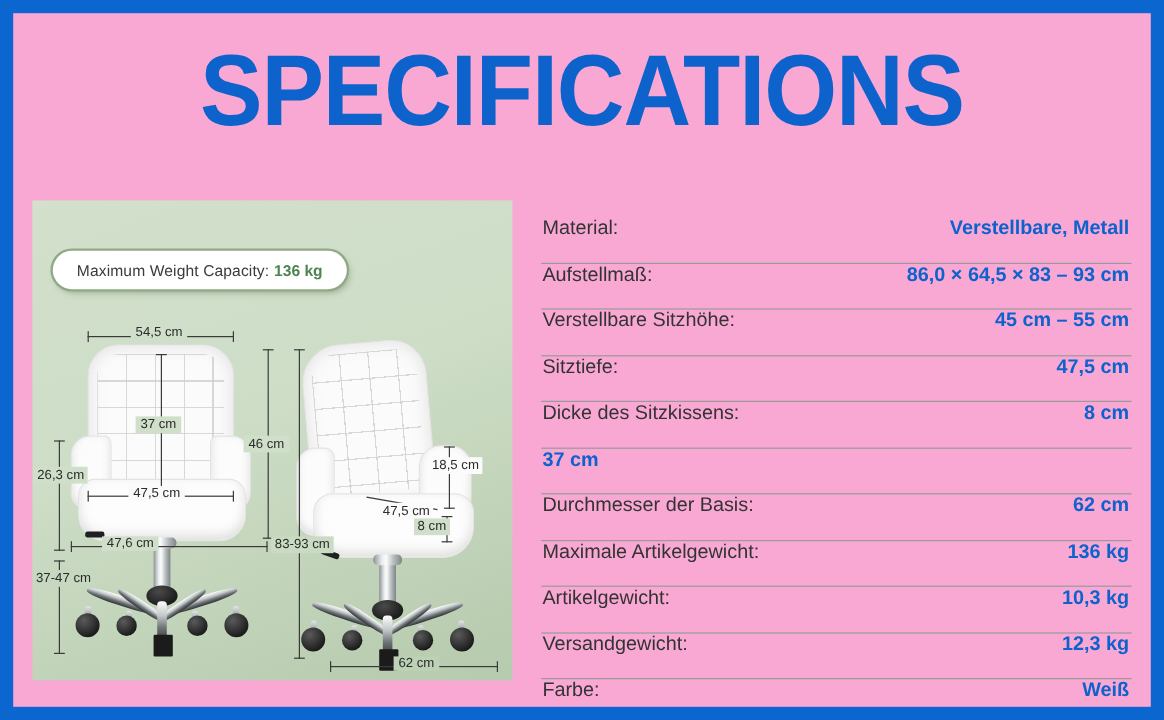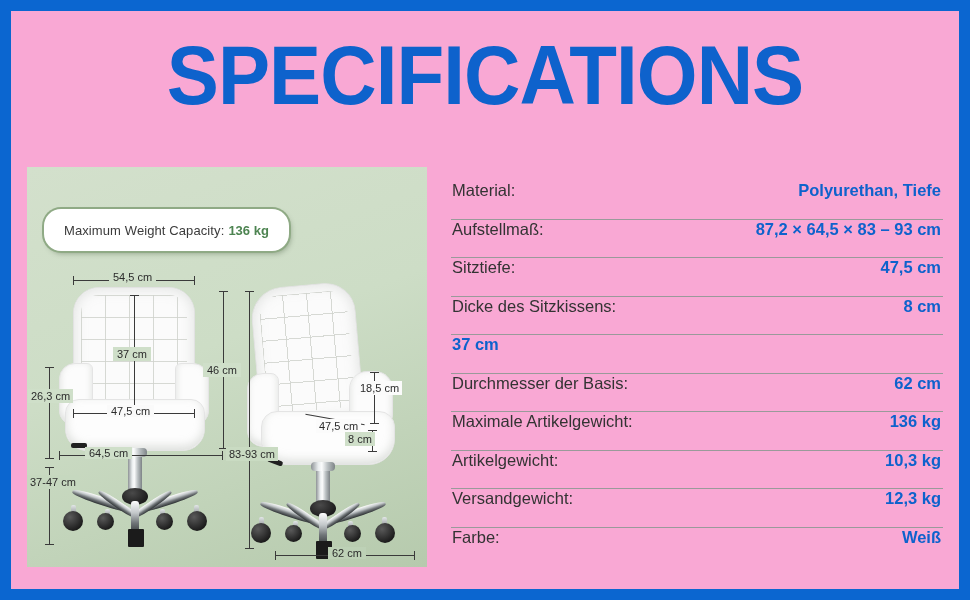--- a/index.html
+++ b/index.html
@@ -44,21 +44,21 @@
     left: 16px; top: 156px;
     width: 400px; height: 400px;
     background: linear-gradient(160deg, #d3e0cc 0%, #cdddc6 45%, #b6caad 100%);
     overflow: hidden;
   }
 
   
   .capacity-badge {
     position: absolute;
     left: 17px; top: 42px;
-    height: 42px;
+    height: 32px;
     padding: 0 20px;
     display: flex;
     align-items: center;
     background: #ffffff;
     border-radius: 17px;
     box-shadow: 0 0 0 2px #8faa85, 2px 3px 5px rgba(90,110,85,0.45);
     white-space: nowrap;
   }
   .capacity-badge .cap-label {
     font-size: 13px; color: #3b3b3b; letter-spacing: 0.1px;
@@ -292,21 +292,21 @@
       <div class="dim" style="left:80px;top:238px;background:linear-gradient(#fafafa,#fafafa);padding:0 4px;">47,5 cm</div>
 
       <div class="line-v" style="left:22px;top:200px;height:92px;"></div>
       <div class="cap-v" style="left:18px;top:200px;"></div>
       <div class="cap-v" style="left:18px;top:291px;"></div>
       <div class="dim" style="left:1px;top:222px;background:linear-gradient(#cfdfc9,#cfdfc9);padding:1px 3px;">26,3 cm</div>
 
       <div class="line-h" style="left:32px;top:288px;width:164px;"></div>
       <div class="cap-h" style="left:32px;top:284px;"></div>
       <div class="cap-h" style="left:195px;top:284px;"></div>
-      <div class="dim" style="left:58px;top:280px;background:linear-gradient(#cfdfc9,#cfdfc9);padding:0 4px;">64,5 cm</div>
+      <div class="dim" style="left:58px;top:280px;background:linear-gradient(#cfdfc9,#cfdfc9);padding:0 4px;">47,6 cm</div>
 
       <div class="line-v" style="left:22px;top:300px;height:78px;"></div>
       <div class="cap-v" style="left:18px;top:300px;"></div>
       <div class="cap-v" style="left:18px;top:377px;"></div>
       <div class="dim" style="left:0px;top:308px;background:linear-gradient(#c6d8bf,#c6d8bf);padding:1px 3px;">37-47 cm</div>
 
       <div class="line-v" style="left:347px;top:205px;height:52px;"></div>
       <div class="cap-v" style="left:343px;top:205px;"></div>
       <div class="cap-v" style="left:343px;top:256px;"></div>
       <div class="dim" style="left:330px;top:214px;background:linear-gradient(#fbfbfb,#fbfbfb);padding:1px 3px;">18,5 cm</div>
@@ -327,25 +327,29 @@
       <div class="line-h" style="left:248px;top:388px;width:140px;"></div>
       <div class="cap-h" style="left:248px;top:384px;"></div>
       <div class="cap-h" style="left:387px;top:384px;"></div>
       <div class="dim" style="left:301px;top:380px;background:linear-gradient(#bdd1b6,#bdd1b6);padding:0 4px;">62 cm</div>
     </div>
 
     <div class="spec-table">
 
       <div class="spec-row">
         <span class="spec-label">Material:</span>
-        <span class="spec-value">Polyurethan, Tiefe</span>
+        <span class="spec-value">Verstellbare, Metall</span>
       </div>
       <div class="spec-row">
         <span class="spec-label">Aufstellmaß:</span>
-        <span class="spec-value">87,2 × 64,5 × 83 – 93 cm</span>
+        <span class="spec-value">86,0 × 64,5 × 83 – 93 cm</span>
+      </div>
+      <div class="spec-row">
+        <span class="spec-label">Verstellbare Sitzhöhe:</span>
+        <span class="spec-value">45 cm – 55 cm</span>
       </div>
       <div class="spec-row">
         <span class="spec-label">Sitztiefe:</span>
         <span class="spec-value">47,5 cm</span>
       </div>
       <div class="spec-row">
         <span class="spec-label">Dicke des Sitzkissens:</span>
         <span class="spec-value">8 cm</span>
       </div>
       <div class="spec-row">

